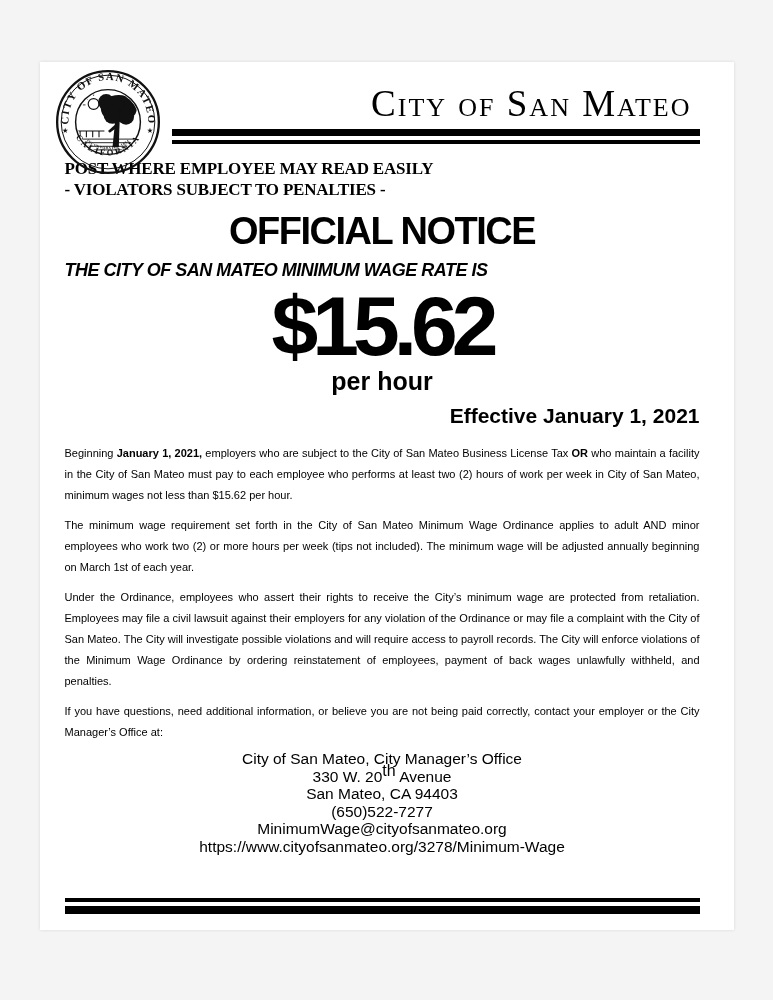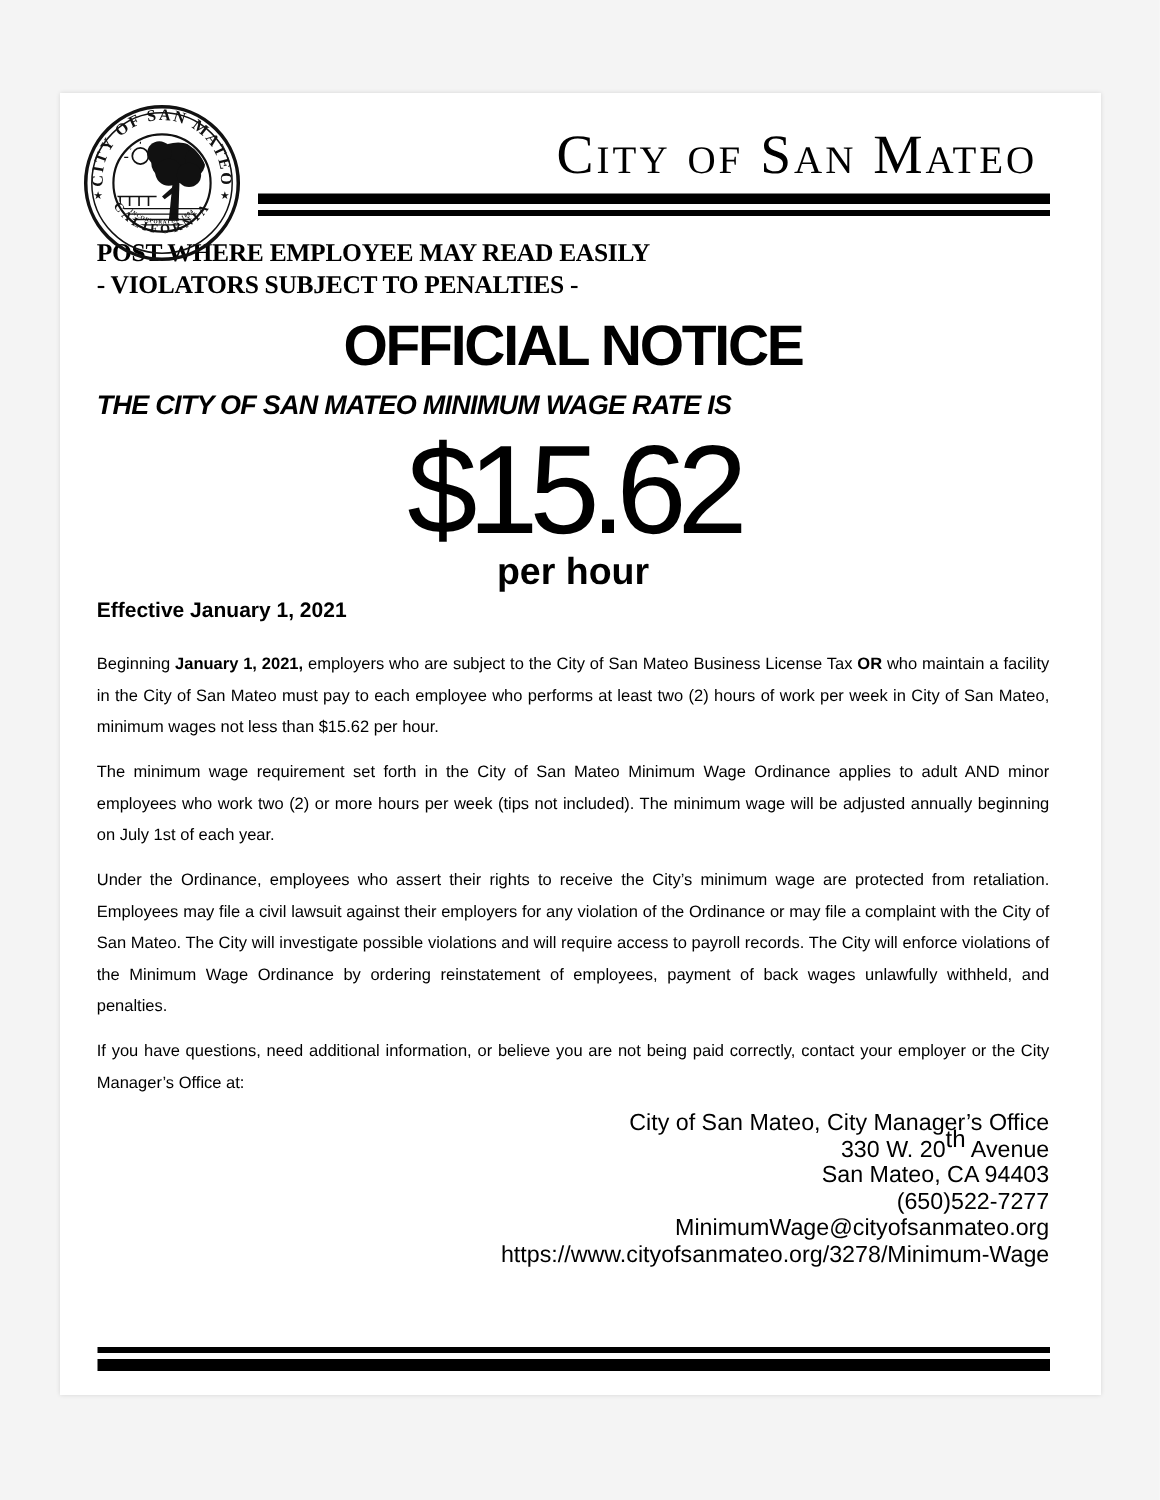--- a/index.html
+++ b/index.html
@@ -79,37 +79,37 @@
     text-align: left;
     font-weight: bold;
     font-style: italic;
     font-size: 18px;
     line-height: 26px;
     letter-spacing: -0.5px;
   }
   .wage {
     margin-top: 2px;
     text-align: center;
-    font-weight: normal;
+    font-weight: bold;
     font-size: 84px;
     line-height: 0.98;
     letter-spacing: -6px;
   }
   .wage-unit {
     margin-top: 4px;
     text-align: center;
     font-weight: bold;
     font-size: 25px;
     line-height: 21px;
   }
   .effective {
-    margin-top: 2px;
-    text-align: left;
-    font-weight: bold;
-    font-size: 14px;
+    margin-top: 12px;
+    text-align: right;
+    font-weight: bold;
+    font-size: 21px;
     line-height: 24px;
   }
 
   
   .body-text {
     margin-top: 15px;
     font-size: 11px;
     line-height: 21px;
   }
   .body-text p {
@@ -118,21 +118,21 @@
   }
   .body-text p + p { margin-top: 9px; }
   .b { font-weight: bold; }
 
   .contact-block {
     margin-top: 7px;
     text-align: center;
     font-size: 15.5px;
     line-height: 17.5px;
   }
-  .contact-block div { white-space: nowrap; text-align: right; }
+  .contact-block div { white-space: nowrap; }
   sup.ord {
     font-size: 16px;
     vertical-align: super;
     line-height: 0;
   }
 
   
   .bottom-rules {
     margin-top: auto;
     padding-top: 14px;
@@ -223,21 +223,21 @@
     </div>
 
     <div class="headline">OFFICIAL NOTICE</div>
     <div class="subheadline">THE CITY OF SAN MATEO MINIMUM WAGE RATE IS</div>
     <div class="wage">$15.62</div>
     <div class="wage-unit">per hour</div>
     <div class="effective">Effective January 1, 2021</div>
 
     <div class="body-text">
       <p><span>Beginning </span><span class="b">January 1, 2021,</span><span> employers who are subject to the City of San Mateo Business License Tax </span><span class="b">OR</span><span> who maintain a facility in the City of San Mateo must pay to each employee who performs at least two (2) hours of work per week in City of San Mateo, minimum wages not less than $15.62 per hour.</span></p>
-      <p>The minimum wage requirement set forth in the City of San Mateo Minimum Wage Ordinance applies to adult AND minor employees who work two (2) or more hours per week (tips not included). The minimum wage will be adjusted annually beginning on July 1st of each year.</p>
+      <p>The minimum wage requirement set forth in the City of San Mateo Minimum Wage Ordinance applies to adult AND minor employees who work two (2) or more hours per week (tips not included). The minimum wage will be adjusted annually beginning on March 1st of each year.</p>
       <p>Under the Ordinance, employees who assert their rights to receive the City’s minimum wage are protected from retaliation. Employees may file a civil lawsuit against their employers for any violation of the Ordinance or may file a complaint with the City of San Mateo. The City will investigate possible violations and will require access to payroll records. The City will enforce violations of the Minimum Wage Ordinance by ordering reinstatement of employees, payment of back wages unlawfully withheld, and penalties.</p>
       <p>If you have questions, need additional information, or believe you are not being paid correctly, contact your employer or the City Manager’s Office at:</p>
     </div>
 
     <div class="contact-block">
       <div>City of San Mateo, City Manager’s Office</div>
       <div><span>330 W. 20</span><sup class="ord">th</sup><span> Avenue</span></div>
       <div>San Mateo, CA 94403</div>
       <div>(650)522-7277</div>
       <div>MinimumWage@cityofsanmateo.org</div>

